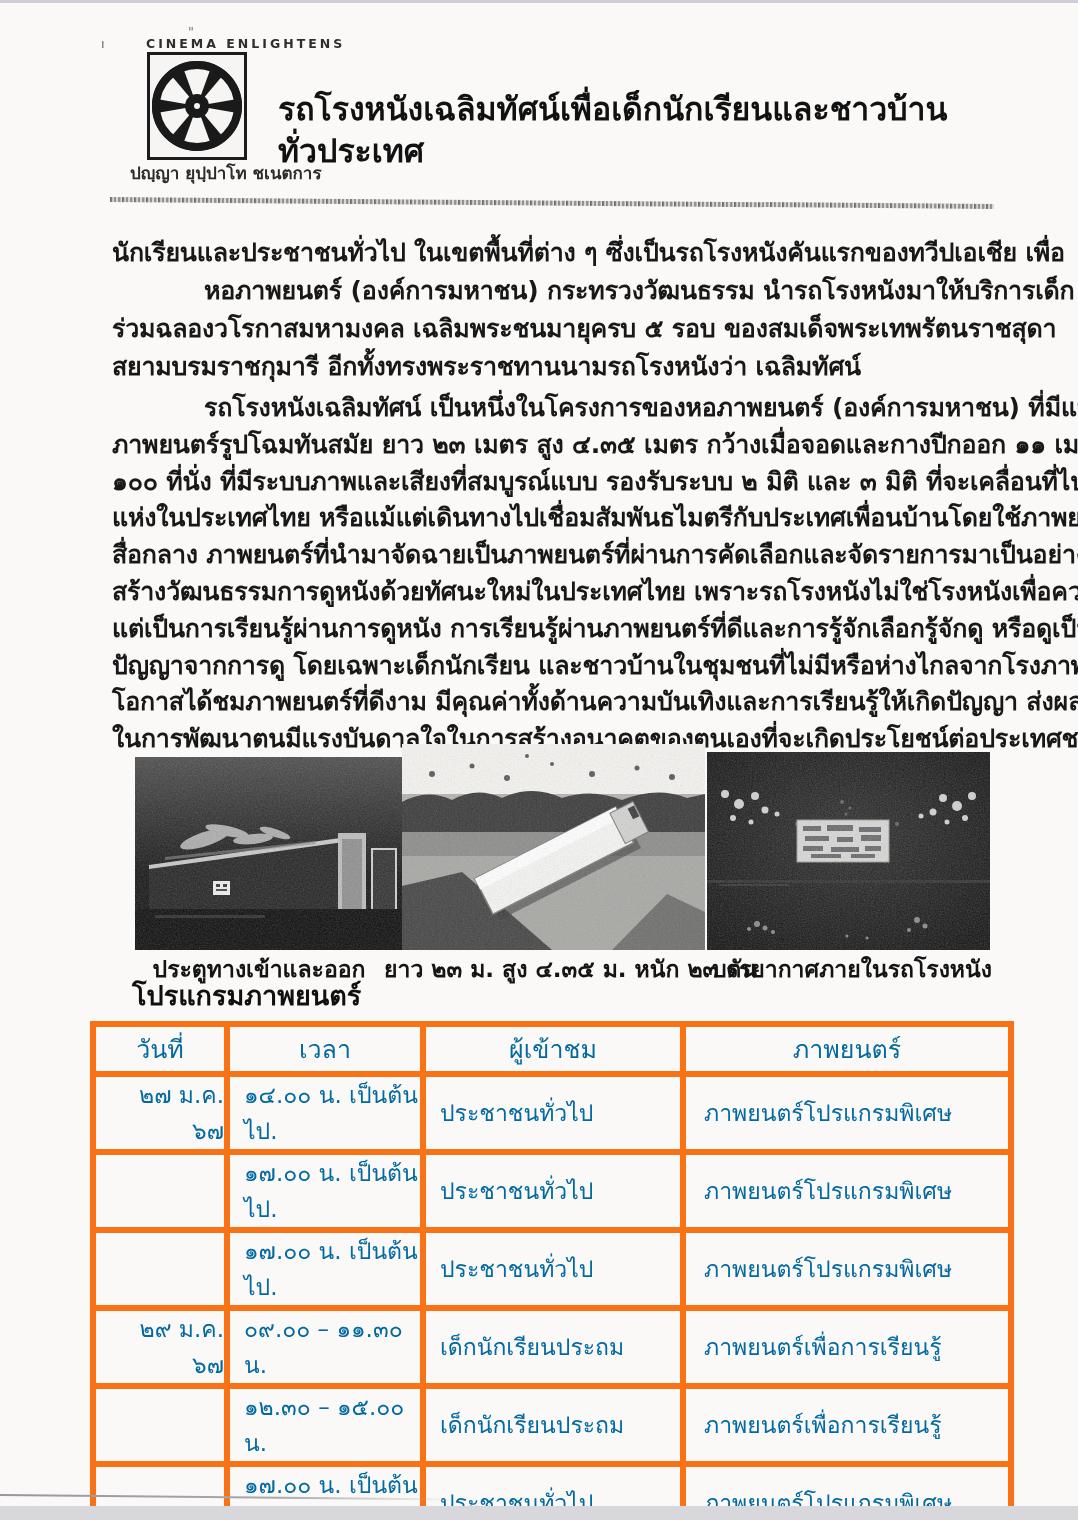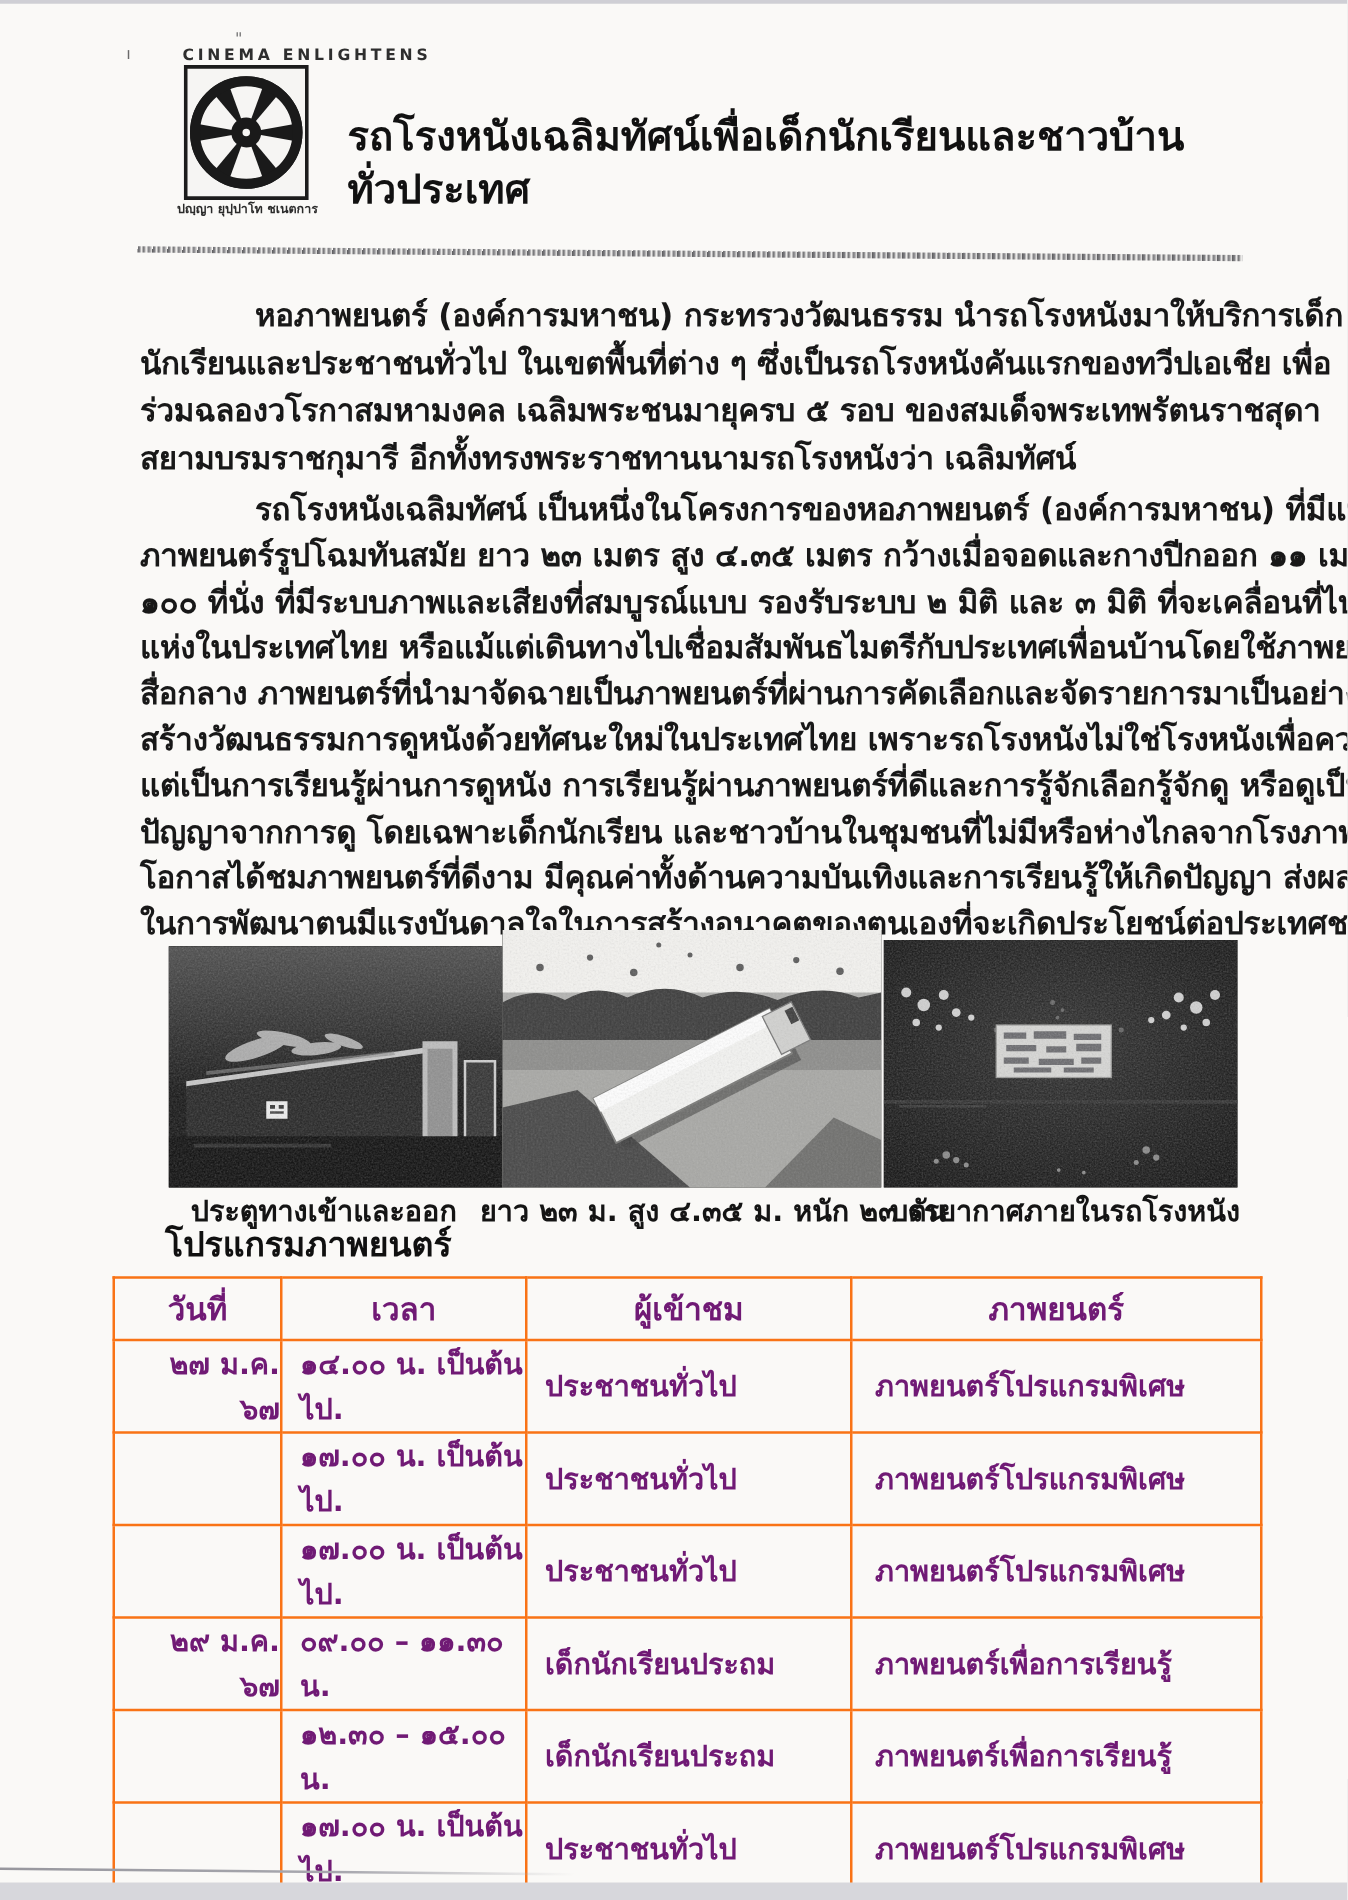--- a/index.html
+++ b/index.html
@@ -18,21 +18,21 @@
                  transform:rotate(0.55deg); transform-origin:left center; }
   .tick-mark   { position:absolute; left:101px; top:36px; font-size:13px; color:#6a6a6a; }
   .quote-mark  { position:absolute; left:188px; top:24px; font-size:13px; color:#777; }
 
   
   .brand-line { position:absolute; left:146px; top:36px; width:220px;
                 font-size:12.5px; font-weight:bold; letter-spacing:3px; color:#2e2e2e;
                 filter:blur(.3px); }
   .reel-box   { position:absolute; left:147px; top:52px; }
   .motto-line { position:absolute; left:130px; top:159px; width:136px; text-align:center;
-                font-size:10px; font-weight:bold; color:#2b2b2b; filter:blur(.25px); white-space:nowrap; }
+                font-size:17px; font-weight:bold; color:#2b2b2b; filter:blur(.25px); white-space:nowrap; }
 
   .doc-title  { position:absolute; left:278px; top:88px; width:700px;
                 font-size:32px; font-weight:bold; color:#111; line-height:42px; }
 
   .divider { position:absolute; left:110px; top:197px; width:884px; height:5px;
              transform:rotate(0.45deg); transform-origin:left center; opacity:.8;
              background-image:repeating-linear-gradient(90deg,
                #3c3c40 0px,#6b6b70 2px, rgba(0,0,0,0) 3px, #4a4a4e 5px,
                rgba(0,0,0,0) 7px, #59595e 9px, rgba(0,0,0,0) 12px); }
 
@@ -57,21 +57,21 @@
   .cap-1 { left:148px;  width:222px;font-family:Liberation Mono, monospace; }
   .cap-2 { left:384px;  width:296px; }
   .cap-3 { left:712px;  width:250px; }
 
   .program-heading { position:absolute; left:132px; top:974px;
                      font-size:27px; font-weight:bold; color:#101010; }
 
   
   .sched { position:absolute; left:90px; top:1021px; width:918px;
            border-collapse:collapse; table-layout:fixed; }
-  .sched th, .sched td { border:2px solid #f97316; font-weight:bold; color:#701a75; }
+  .sched th, .sched td { border:6px solid #f97316; font-weight:normal; color:#0369a1; }
   .sched th { height:50px; font-size:25px; text-align:center; vertical-align:middle; }
   .sched td { height:33px; font-size:23px; vertical-align:middle; padding-left:14px; }
   .sched td.c-date { text-align:right; padding-left:10px; }
   .sched td.c-film { padding-left:18px; }
 </style>
 </head>
 <body>
 
 <div class="page">
 
@@ -94,22 +94,22 @@
       <circle cx="50" cy="54" r="12" fill="#1a1a1a"></circle>
       <circle cx="50" cy="54" r="3" fill="#f6f5f3"></circle>
     </svg>
   </div>
   <div class="motto-line">ปญฺญา ยุปฺปาโท ชเนตการ</div>
 
   <div class="doc-title">รถโรงหนังเฉลิมทัศน์เพื่อเด็กนักเรียนและชาวบ้านทั่วประเทศ</div>
   <div class="divider"></div>
 
   <div class="para para-1">
+    <div class="p-line">นักเรียนและประชาชนทั่วไป ในเขตพื้นที่ต่าง ๆ ซึ่งเป็นรถโรงหนังคันแรกของทวีปเอเชีย เพื่อ</div>
     <div class="p-line indent">หอภาพยนตร์ (องค์การมหาชน) กระทรวงวัฒนธรรม นำรถโรงหนังมาให้บริการเด็ก</div>
-    <div class="p-line">นักเรียนและประชาชนทั่วไป ในเขตพื้นที่ต่าง ๆ ซึ่งเป็นรถโรงหนังคันแรกของทวีปเอเชีย เพื่อ</div>
     <div class="p-line">ร่วมฉลองวโรกาสมหามงคล เฉลิมพระชนมายุครบ ๕ รอบ ของสมเด็จพระเทพรัตนราชสุดา</div>
     <div class="p-line">สยามบรมราชกุมารี อีกทั้งทรงพระราชทานนามรถโรงหนังว่า เฉลิมทัศน์</div>
   </div>
 
   <div class="para para-2">
     <div class="p-line indent">รถโรงหนังเฉลิมทัศน์ เป็นหนึ่งในโครงการของหอภาพยนตร์ (องค์การมหาชน) ที่มีแนวคิดให้ โรง</div>
     <div class="p-line">ภาพยนตร์รูปโฉมทันสมัย ยาว ๒๓ เมตร สูง ๔.๓๕ เมตร กว้างเมื่อจอดและกางปีกออก ๑๑ เมตร ความจุ</div>
     <div class="p-line">๑๐๐ ที่นั่ง ที่มีระบบภาพและเสียงที่สมบูรณ์แบบ รองรับระบบ ๒ มิติ และ ๓ มิติ ที่จะเคลื่อนที่ไปในทุกหนทุก</div>
     <div class="p-line">แห่งในประเทศไทย หรือแม้แต่เดินทางไปเชื่อมสัมพันธไมตรีกับประเทศเพื่อนบ้านโดยใช้ภาพยนตร์เป็น</div>
     <div class="p-line">สื่อกลาง ภาพยนตร์ที่นำมาจัดฉายเป็นภาพยนตร์ที่ผ่านการคัดเลือกและจัดรายการมาเป็นอย่างดี เพื่อเป็นการ</div>

